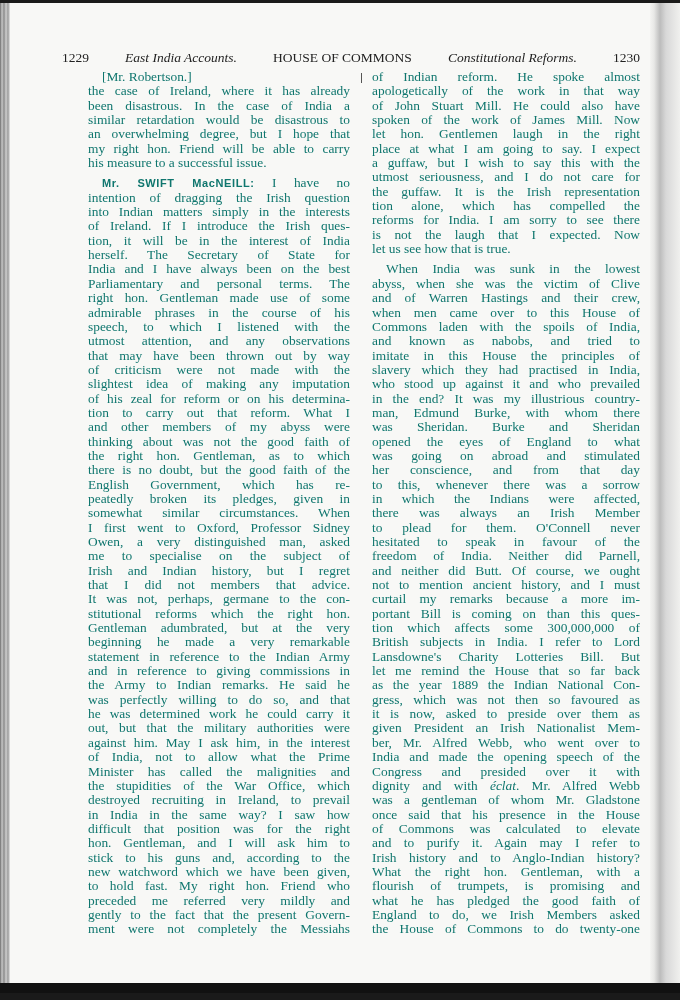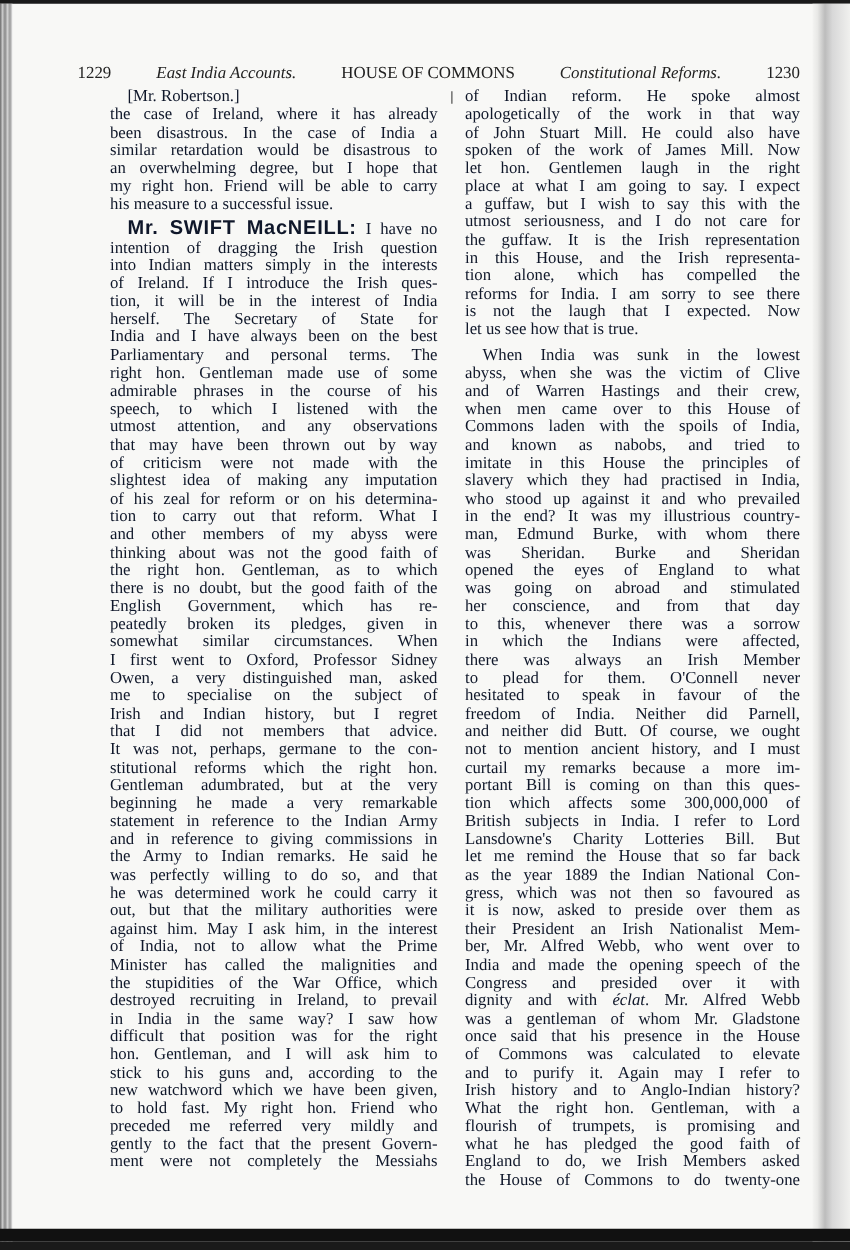--- a/index.html
+++ b/index.html
@@ -28,39 +28,39 @@
     .header {
       position: absolute; left: 62px; top: 47px; width: 578px; height: 16px;
       font-family: "Liberation Serif", serif;
       font-size: 13.5px; color: #222;
       display: flex; justify-content: space-between; align-items: baseline; gap: 24px;
     }
     .header .italic { font-style: italic; }
     .column {
       position: absolute; top: 67px;
       font-family: "Liberation Serif", serif;
-      font-size: 13.4px; line-height: 14.35px; color: #0f172a;
+      font-size: 13.4px; line-height: 14.35px; color: #0f766e;
       text-align: justify;
     }
     .col-left { left: 88px; width: 262px; }
     .col-right { left: 372px; width: 268px; }
     .col-divider {
       position: absolute; left: 361px; top: 70px; width: 1px; height: 10px;
       background: #555;
     }
     .line {
       display: block; white-space: nowrap;
       text-align: justify; text-align-last: justify;
       height: 14.35px;
     }
     .line.last { text-align-last: left; }
     .line.indent-label { padding-left: 14px; text-align-last: left; }
     .speaker {
       font-family: "Liberation Sans", sans-serif; font-weight: bold;
-      font-size: 16px; letter-spacing: 0.6px;
+      font-size: 11px; letter-spacing: 0.6px;
     }
     .gap { height: 6px; }
     em.it { font-style: italic; }
     .ind { padding-left: 14px; }
   </style>
 </head>
 <body>
 
 <div class="page">
   <div class="left-edge"></div>
@@ -148,21 +148,20 @@
     <div id="rp1">
         <span class="line">of Indian reform.  He spoke almost</span>
         <span class="line">apologetically of the work in that way</span>
         <span class="line">of John Stuart Mill.  He could also have</span>
         <span class="line">spoken of the work of James Mill.  Now</span>
         <span class="line">let hon. Gentlemen laugh in the right</span>
         <span class="line">place at what I am going to say.  I expect</span>
         <span class="line">a guffaw, but I wish to say this with the</span>
         <span class="line">utmost seriousness, and I do not care for</span>
         <span class="line">the guffaw.  It is the Irish representation</span>
-        <span class="line">in this House, and the Irish representa-</span>
         <span class="line">tion alone, which has compelled the</span>
         <span class="line">reforms for India.  I am sorry to see there</span>
         <span class="line">is not the laugh that I expected.  Now</span>
         <span class="line last">let us see how that is true.</span>
       </div>
     <div class="gap"></div>
     <div id="rp2">
         <span class="line ind">When India was sunk in the lowest</span>
         <span class="line">abyss, when she was the victim of Clive</span>
         <span class="line">and of Warren Hastings and their crew,</span>
@@ -188,21 +187,21 @@
         <span class="line">not to mention ancient history, and I must</span>
         <span class="line">curtail my remarks because a more im-</span>
         <span class="line">portant Bill is coming on than this ques-</span>
         <span class="line">tion which affects some 300,000,000 of</span>
         <span class="line">British subjects in India.  I refer to Lord</span>
         <span class="line">Lansdowne's Charity Lotteries Bill.  But</span>
         <span class="line">let me remind the House that so far back</span>
         <span class="line">as the year 1889 the Indian National Con-</span>
         <span class="line">gress, which was not then so favoured as</span>
         <span class="line">it is now, asked to preside over them as</span>
-        <span class="line">their President an Irish Nationalist Mem-</span>
+        <span class="line">given President an Irish Nationalist Mem-</span>
         <span class="line">ber, Mr. Alfred Webb, who went over to</span>
         <span class="line">India and made the opening speech of the</span>
         <span class="line">Congress and presided over it with</span>
       </div>
     <span class="line"><span>dignity and with </span><em class="it">éclat</em><span>.  Mr. Alfred Webb</span></span>
     <div id="rp3">
         <span class="line">was a gentleman of whom Mr. Gladstone</span>
         <span class="line">once said that his presence in the House</span>
         <span class="line">of Commons was calculated to elevate</span>
         <span class="line">and to purify it.  Again may I refer to</span>

